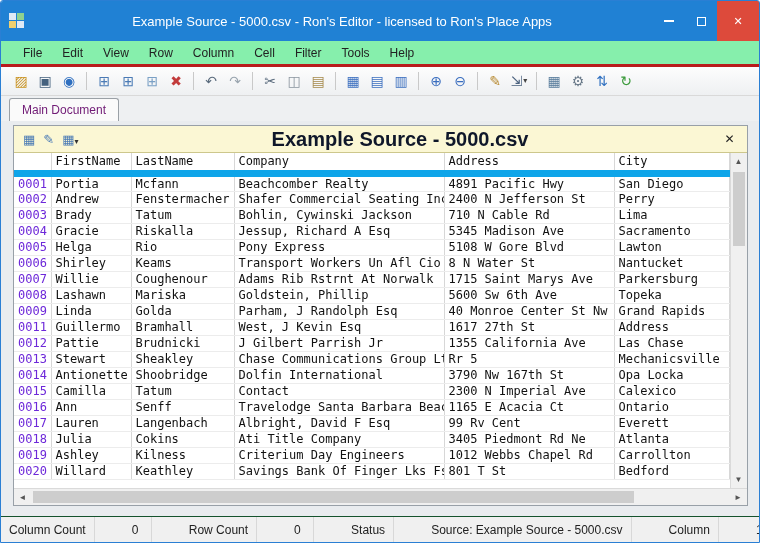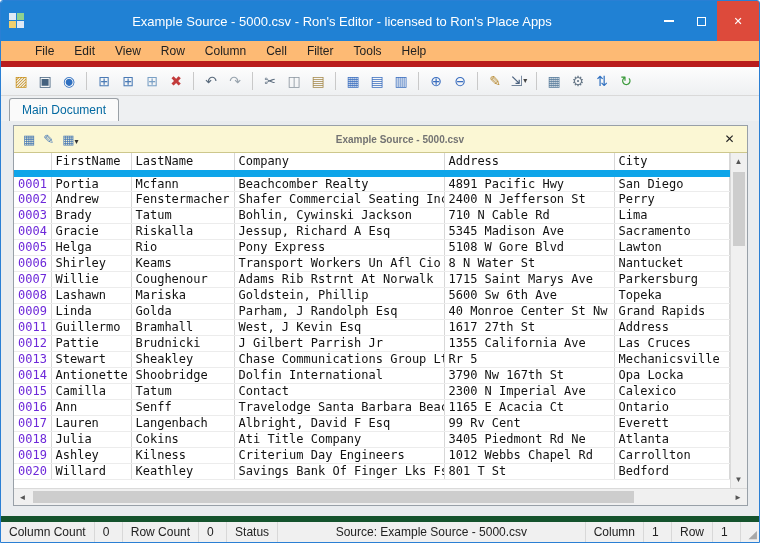--- a/index.html
+++ b/index.html
@@ -12,41 +12,41 @@
   .app-icon .g1 { background:#dfe9f5; } .app-icon .g2 { background:#8fd18f; }
   .app-icon .g3 { background:#f0d070; } .app-icon .g4 { background:#dfe9f5; }
   .titlebar .title { flex:1; text-align:center; font-size:13px; white-space:nowrap; overflow:hidden; }
   .win-controls { display:flex; height:100%; flex:0 0 auto; }
   .wbtn { width:32px; height:100%; display:flex; align-items:center; justify-content:center; color:#fff; font-size:11px; }
   .wbtn .minbar { width:10px; height:2px; background:#fff; }
   .wbtn .maxbox { width:9px; height:9px; border:1px solid #fff; }
   .wbtn.close { width:42px; background:#dd4a3b; }
 
   
-  .menubar { height:26px; background:#fdba74; border-bottom:6px solid #b91c1c; display:flex; align-items:center; padding-left:24px; flex:0 0 auto; }
+  .menubar { height:26px; background:#86efac; border-bottom:3px solid #b91c1c; display:flex; align-items:center; padding-left:12px; flex:0 0 auto; }
   .menu-item { padding:4px 10px; font-size:12px; color:#222; }
 
   
   .toolbar { height:29px; background:linear-gradient(#fdfdfd,#eef0f2); border-bottom:1px solid #d9d9d9; display:flex; align-items:center; padding-left:8px; flex:0 0 auto; }
   .tb-btn { width:24px; height:23px; display:flex; align-items:center; justify-content:center; font-size:14px; line-height:1; }
   .tb-btn .dd { font-size:8px; color:#444; margin-left:1px; }
   .tb-sep { width:1px; height:18px; background:#c9c9c9; margin:0 5px; }
 
   
   .tabbar { height:25px; background:#eef0f2; display:flex; align-items:flex-end; padding-left:8px; flex:0 0 auto; }
-  .tab { background:#fafafa; border:1px solid #9aa0a6; border-bottom:none; border-radius:3px 3px 0 0; padding:4px 12px 4px; font-size:12px; color:#0369a1; }
+  .tab { background:#fafafa; border:1px solid #9aa0a6; border-bottom:none; border-radius:3px 3px 0 0; padding:4px 12px 4px; font-size:12px; color:#701a75; }
 
   
   .content { flex:1; background:#e9ecef; padding:4px 12px 10px; display:flex; min-height:0; }
   .doc-panel { flex:1; background:#fff; border:1px solid #98a0a8; display:flex; flex-direction:column; min-height:0; }
   .doc-header { height:27px; background:#fbf7d4; border-bottom:1px solid #cdc78c; display:flex; align-items:center; padding:0 7px; flex:0 0 auto; }
   .doc-icons { display:flex; gap:4px; align-items:center; }
   .dicon { font-size:13px; color:#4a7ab5; padding:0 2px; line-height:1; }
   .dicon .dd { font-size:8px; color:#333; }
-  .doc-title { flex:1; text-align:center; font-weight:bold; font-size:10px; color:#737373; }
+  .doc-title { flex:1; text-align:center; font-weight:bold; font-size:20px; color:#0f172a; }
   .doc-close { font-size:12px; color:#222; padding:2px 5px; }
 
   .table-zone { flex:1; display:flex; min-height:0; }
   .table-scroll { flex:1; overflow:hidden; background:#fff; }
   table { border-collapse:collapse; table-layout:fixed; width:715px;
           font-family:"DejaVu Sans Mono","Liberation Mono",monospace; font-size:12px; color:#111; }
   th,td { padding:0 4px; height:16px; white-space:nowrap; overflow:hidden; text-align:left; font-weight:normal;
           border-right:1px solid #d7d7d7; border-bottom:1px solid #ececec; }
   thead th { height:20px; border-bottom:7px solid #0ea5e9; }
   td.rownum { color:#6d28d9; }
@@ -54,21 +54,21 @@
   
   .vscrollbar { width:17px; background:#f0f0f0; border-left:1px solid #dadada; display:flex; flex-direction:column; flex:0 0 auto; }
   .sb-arrow { flex:0 0 17px; display:flex; align-items:center; justify-content:center; font-size:8px; color:#555; }
   .vscrollbar .track { flex:1; position:relative; }
   .vscrollbar .thumb { position:absolute; top:2px; left:2px; right:2px; height:74px; background:#cdcdcd; }
   .hscrollbar { height:17px; background:#f0f0f0; border-top:1px solid #dadada; display:flex; flex:0 0 auto; }
   .hscrollbar .track { flex:1; position:relative; }
   .hscrollbar .thumb { position:absolute; left:2px; top:2px; bottom:2px; width:86%; background:#cdcdcd; }
 
   
-  .statusbar { height:26px; background:#f0f0f0; border-top:6px solid #14532d; display:flex; align-items:stretch; font-size:12px; color:#222; flex:0 0 auto; }
+  .statusbar { height:26px; background:#f0f0f0; border-top:1px solid #14532d; display:flex; align-items:stretch; font-size:12px; color:#222; flex:0 0 auto;gap:29px; }
   .seg { display:flex; align-items:center; padding:0 8px; border-right:1px solid #d8d8d8; white-space:nowrap; }
   .seg.value { min-width:28px; }
   .seg.source { flex:1; justify-content:center; }
   .grip { width:18px; display:flex; align-items:flex-end; justify-content:flex-end; color:#a8a8a8; font-size:11px; padding:0 2px 1px 0; border-right:none; }
 </style>
 </head>
 <body>
 
 <div class="window">
 
@@ -256,21 +256,21 @@
                   <td>West, J Kevin Esq</td>
                   <td>1617 27th St</td>
                   <td>Address</td>
                 </tr>
                 <tr>
                   <td class="rownum">0012</td>
                   <td>Pattie</td>
                   <td>Brudnicki</td>
                   <td>J Gilbert Parrish Jr</td>
                   <td>1355 California Ave</td>
-                  <td>Las Cruces</td>
+                  <td>Las Chase</td>
                 </tr>
                 <tr>
                   <td class="rownum">0013</td>
                   <td>Stewart</td>
                   <td>Sheakley</td>
                   <td>Chase Communications Group Ltd</td>
                   <td>Rr 5</td>
                   <td>Mechanicsville</td>
                 </tr>
                 <tr>

